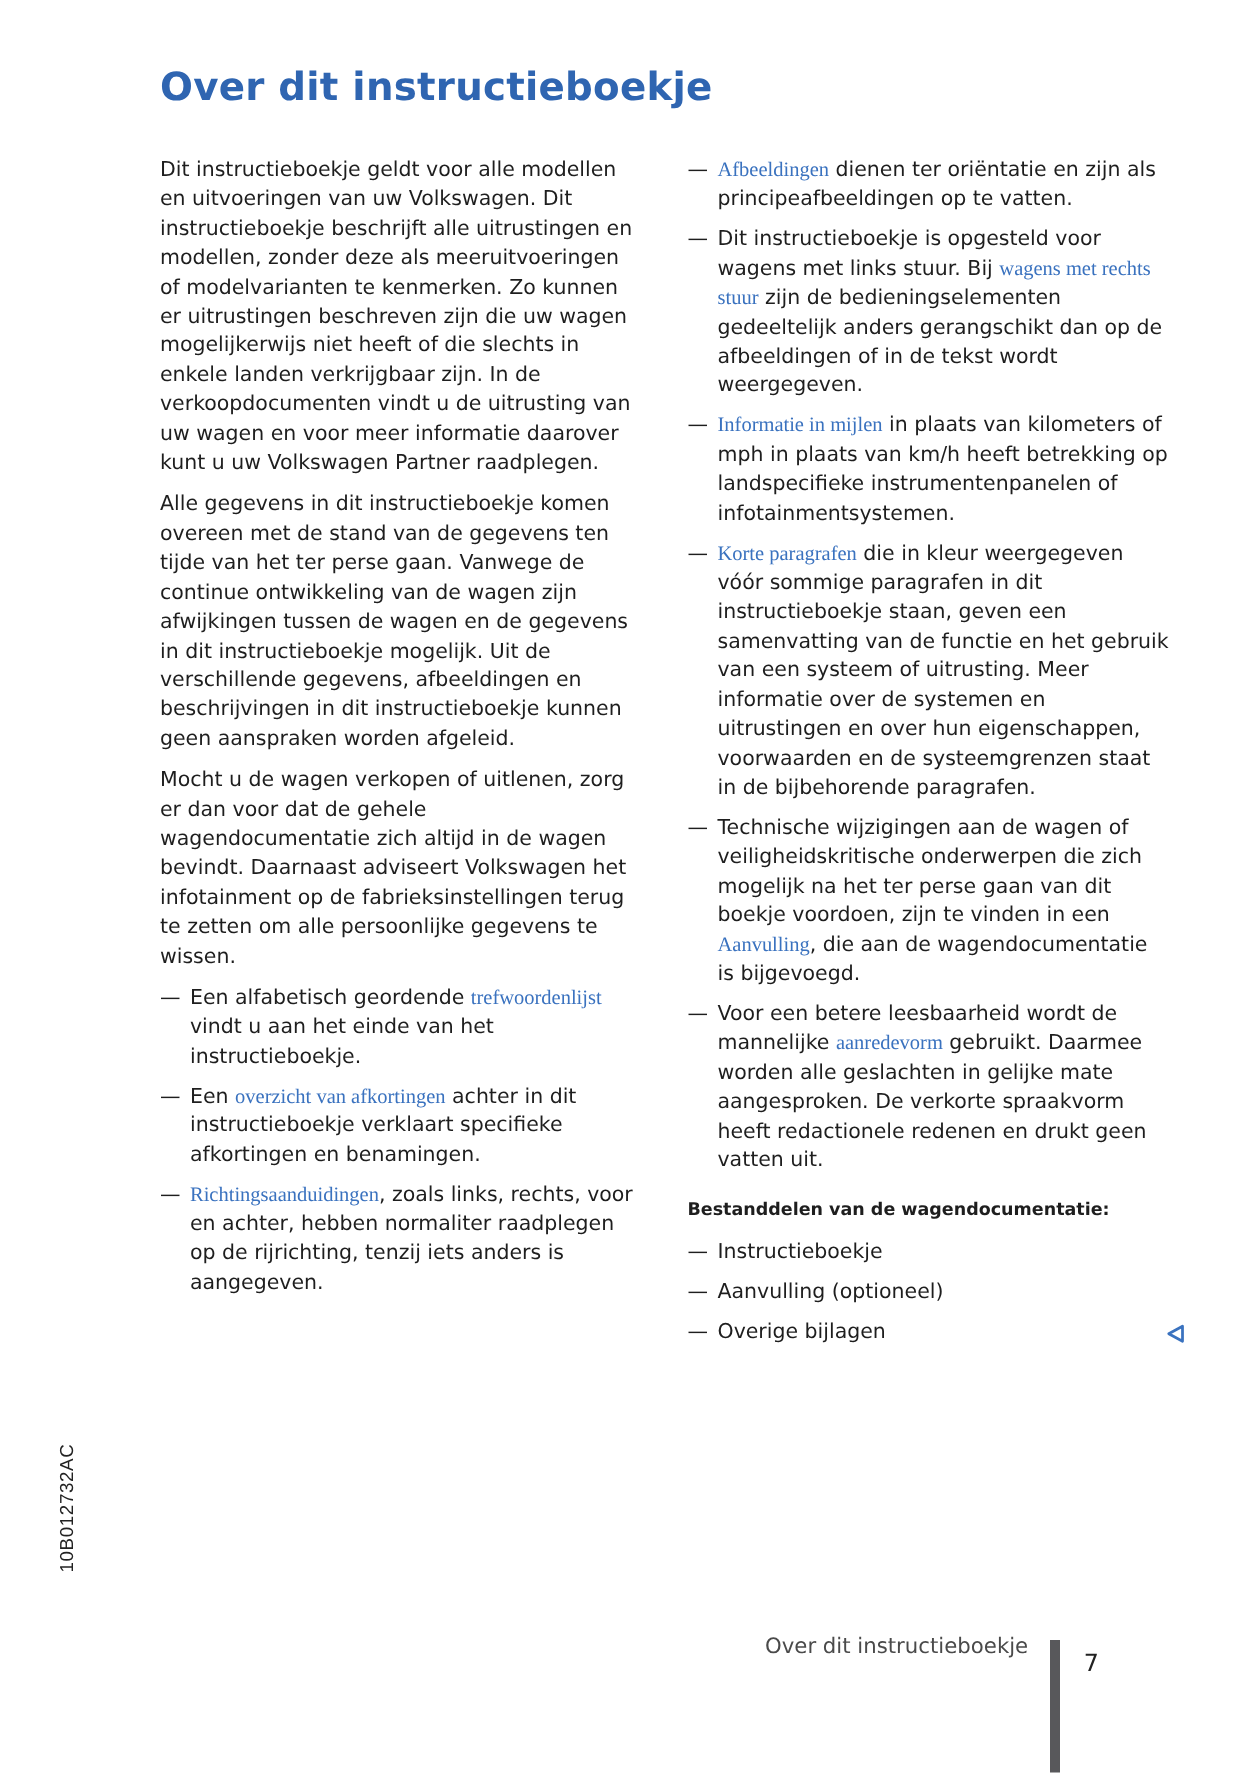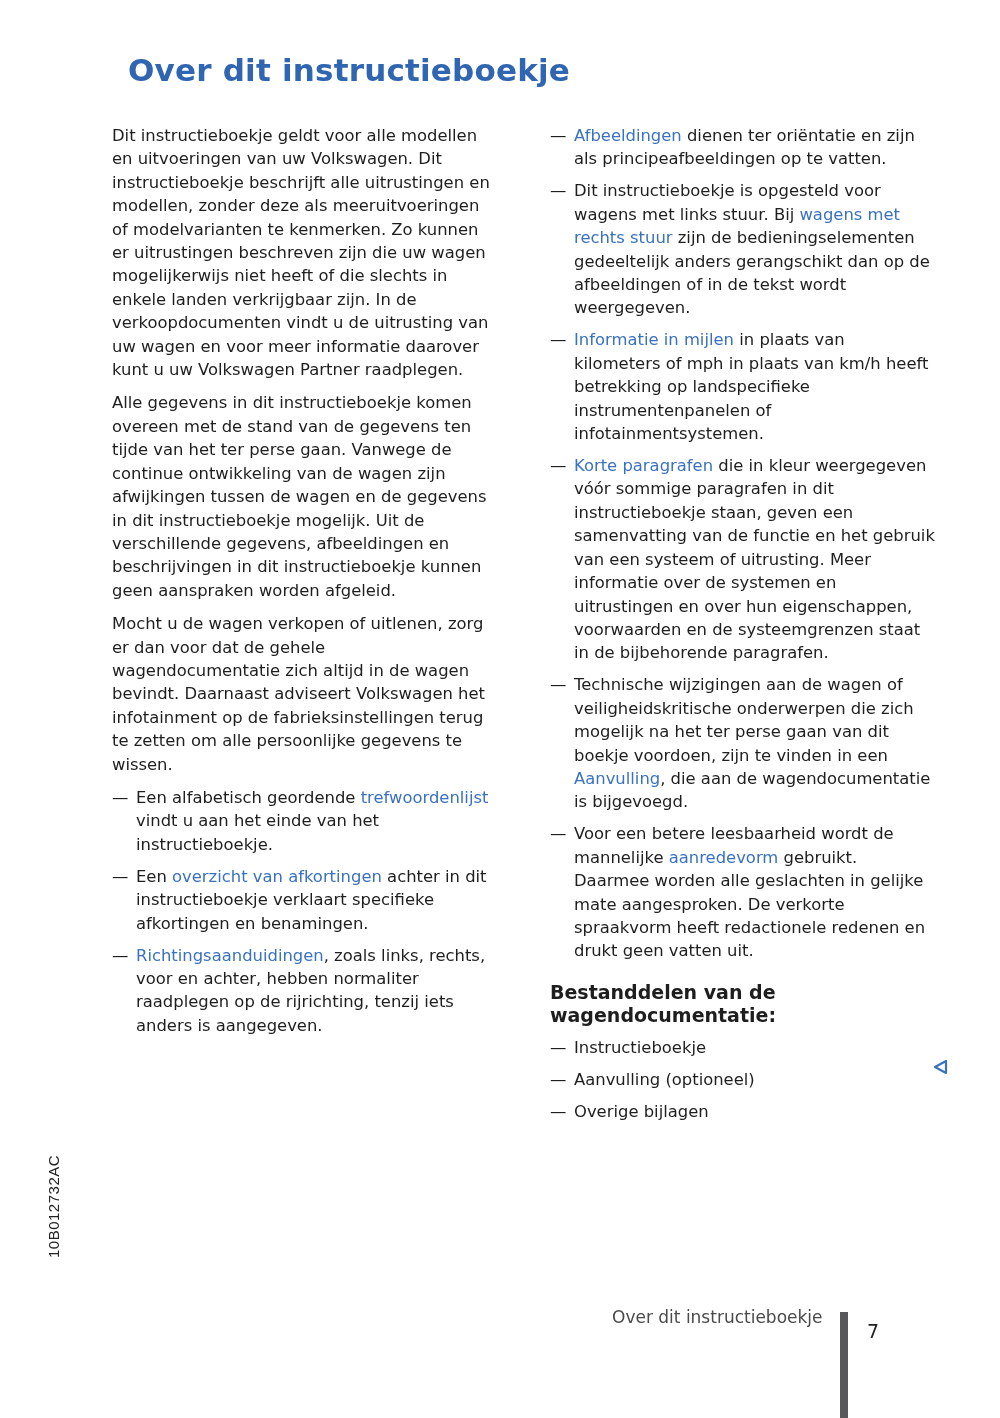--- a/index.html
+++ b/index.html
@@ -11,33 +11,33 @@
   .page-title {
     position: absolute; left: 128px; top: 52px;
     font-family: "DejaVu Sans", sans-serif;
     font-weight: bold; font-size: 31px; color: #2f65b1;
     letter-spacing: 0.2px; margin: 0;
   }
   .col {
     position: absolute; top: 124px;
     font-size: 16.4px; line-height: 23.4px;
   }
-  .col-left { left: 112px; width: 385px; }
+  .col-left { left: 128px; width: 385px; }
   .col-right { left: 550px; width: 385px; }
   p.para { margin: 0 0 10px 0; }
   ul.dash-list { list-style: none; margin: 0; padding: 0; }
   ul.dash-list li {
     position: relative; padding-left: 24px; margin: 0 0 8.6px 0;
   }
   ul.dash-list li .dash {
     position: absolute; left: 0; top: 0;
   }
-  .link { color: #3a72bf; }
+  .link { color: #3a72bf; font-family: Liberation Serif, serif; }
   .sub-heading {
-    font-weight: bold; margin: 18px 0 8px 0; font-size: 19px;
+    font-weight: bold; margin: 18px 0 8px 0; font-size: 14px;
   }
   .short-list li { margin-bottom: 8.8px; }
   .italic { }
   .end-marker {
     position: absolute; left: 932px; top: 1058px;
     width: 18px; height: 18px; color: #3a72bf;
   }
   .doc-code {
     position: absolute; left: 45px; top: 1258px;
     transform: rotate(-90deg); transform-origin: left top;

